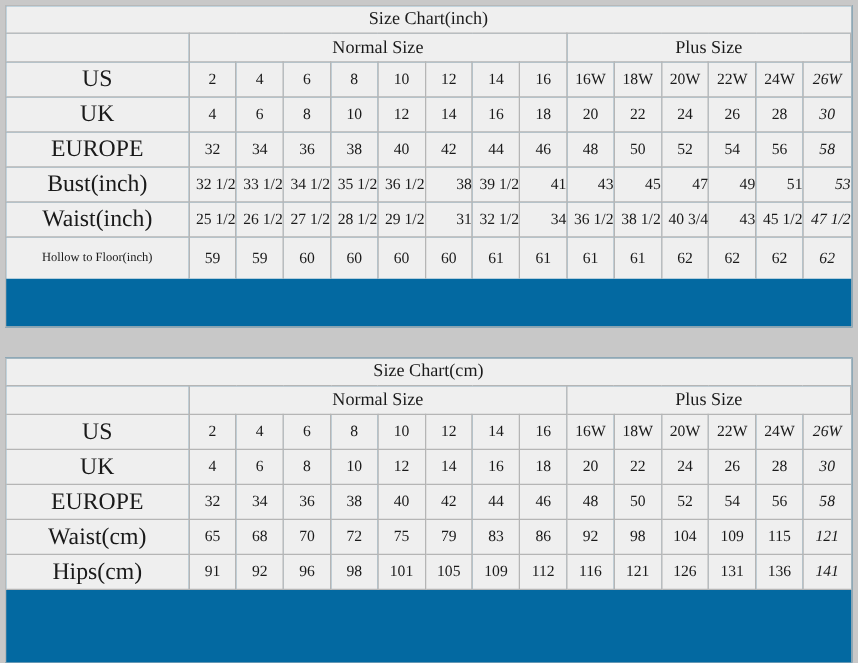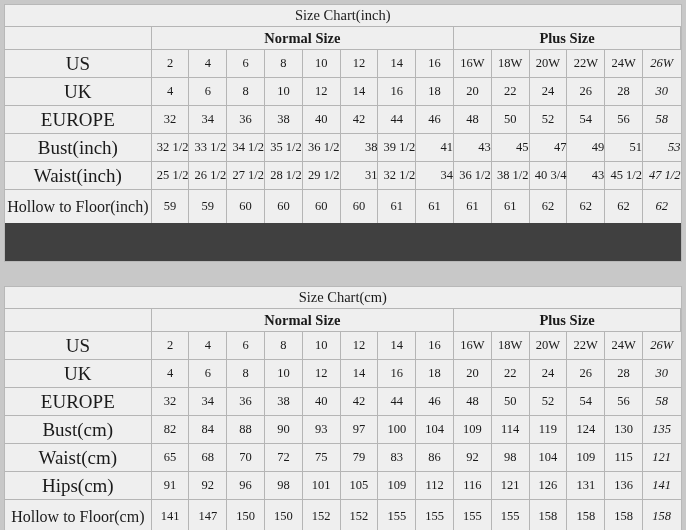--- a/index.html
+++ b/index.html
@@ -7,21 +7,21 @@
     padding: 0;
   }
   body {
     width: 686px;
     height: 530px;
     background: #c8c8c8;
     font-family: "Liberation Serif", serif;
     overflow: hidden;
   }
   .chart-block {
-    background: #404040;
+    background: #0369a1;
     margin: 0 4px;
     border: 1px solid #b8b8b8;
     box-sizing: border-box;
   }
   .chart-block.first {
     margin-top: 4px;
     height: 258px;
   }
   .chart-block.second {
     margin-top: 24px;
@@ -44,38 +44,37 @@
   .title-row td {
     font-size: 14.5px;
     height: 21px;
     border-top: none;
     border-left: none;
     border-right: none;
   }
   .group-row td {
     font-size: 14.5px;
     height: 22px;
-    font-weight: bold;
   }
   .group-row td.blank {
     border-left: none;
   }
   .data-row td {
     font-size: 12.5px;
     height: 27px;
   }
   .data-row td.rowlabel {
     font-size: 19px;
     border-left: none;
   }
   .data-row.tall td {
     height: 33px;
   }
   .data-row.tall td.rowlabel {
-    font-size: 16px;
+    font-size: 10px;
     font-family: Liberation Serif, serif;
   }
   .data-row td.last {
     border-right: none;
     font-style: italic;
   }
   .data-row.bottom td {
     border-bottom: none;
   }
   .small-num {
@@ -277,37 +276,20 @@
         <td>44</td>
         <td>46</td>
         <td>48</td>
         <td>50</td>
         <td>52</td>
         <td>54</td>
         <td>56</td>
         <td class="last">58</td>
       </tr>
 
-      <tr class="data-row">
-        <td class="rowlabel">Bust(cm)</td>
-        <td>82</td>
-        <td>84</td>
-        <td>88</td>
-        <td>90</td>
-        <td>93</td>
-        <td>97</td>
-        <td>100</td>
-        <td>104</td>
-        <td>109</td>
-        <td>114</td>
-        <td>119</td>
-        <td>124</td>
-        <td>130</td>
-        <td class="last">135</td>
-      </tr>
 
       <tr class="data-row">
         <td class="rowlabel">Waist(cm)</td>
         <td>65</td>
         <td>68</td>
         <td>70</td>
         <td>72</td>
         <td>75</td>
         <td>79</td>
         <td>83</td>
@@ -331,32 +313,15 @@
         <td>109</td>
         <td>112</td>
         <td>116</td>
         <td>121</td>
         <td>126</td>
         <td>131</td>
         <td>136</td>
         <td class="last">141</td>
       </tr>
 
-      <tr class="data-row tall bottom">
-        <td class="rowlabel">Hollow to Floor(cm)</td>
-        <td>141</td>
-        <td>147</td>
-        <td>150</td>
-        <td>150</td>
-        <td>152</td>
-        <td>152</td>
-        <td>155</td>
-        <td>155</td>
-        <td>155</td>
-        <td>155</td>
-        <td>158</td>
-        <td>158</td>
-        <td>158</td>
-        <td class="last">158</td>
-      </tr>
     </tbody>
   </table>
 </div>
 
 </body></html>

